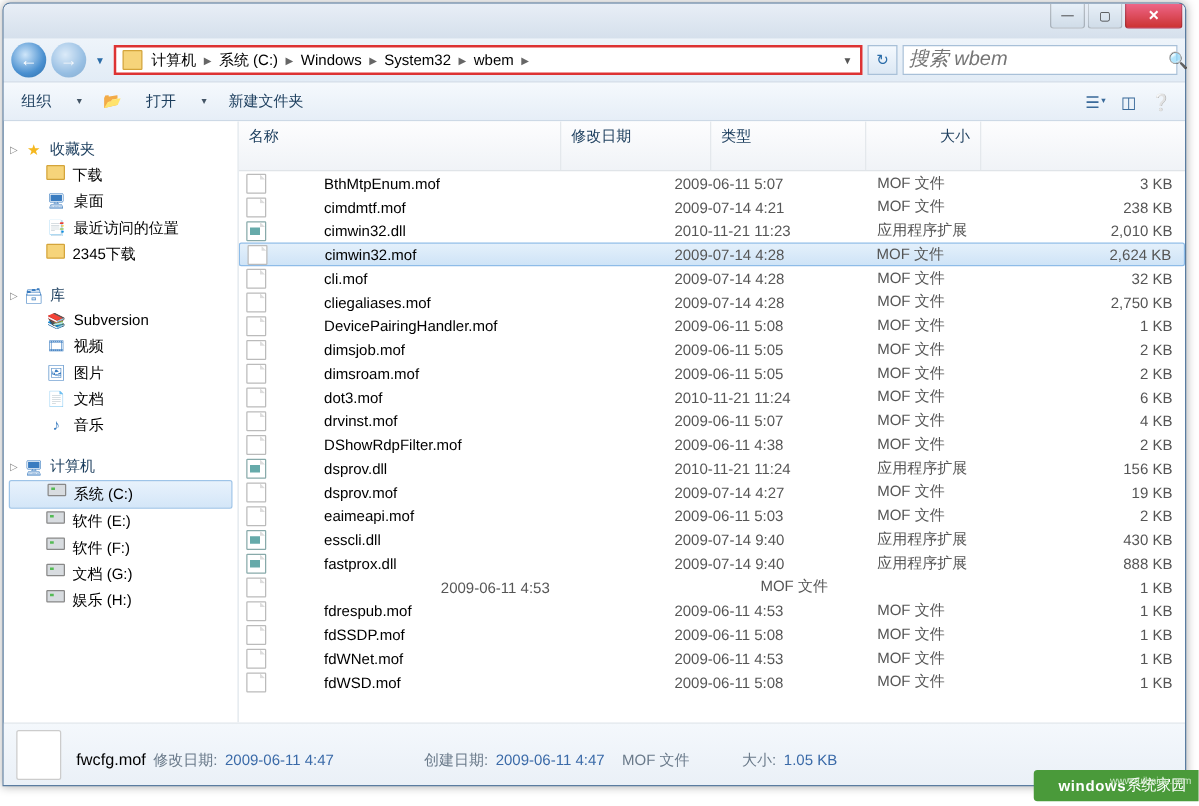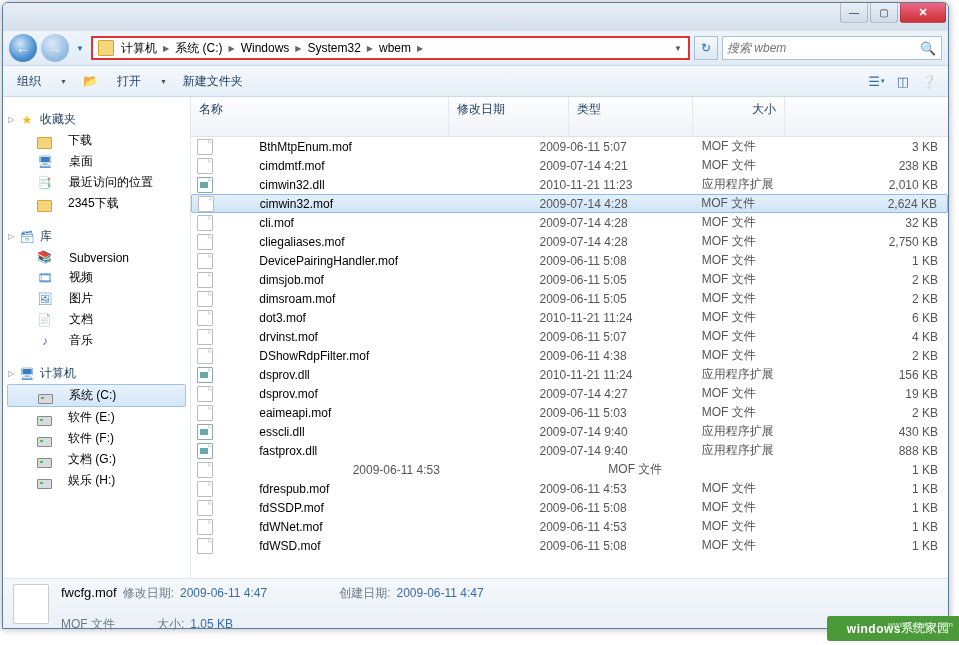--- a/index.html
+++ b/index.html
@@ -16,37 +16,37 @@
 .navbtn.fwd { opacity:.5; }
 .navdrop { width:14px; height:20px; display:flex; align-items:center; justify-content:center; color:#2a6ca8; font-size:8px; }
 .addrwrap { flex:1; display:flex; height:24px; border:2px solid #d33; background:#fff; align-items:center; padding:0 2px; }
 .addricon { width:16px; height:16px; background:#f6d47a; border:1px solid #d4a43a; border-radius:1px; margin:0 3px; }
 .crumbs { flex:1; display:flex; align-items:center; height:100%; }
 .crumb { padding:0 4px; height:100%; display:flex; align-items:center; color:#000; }
 .csep { color:#666; font-size:8px; padding:0 2px; }
 .addrdrop { width:16px; color:#555; font-size:8px; text-align:center; }
 .refresh { width:24px; height:24px; border:1px solid #a8c0d8; background:linear-gradient(#f4f9fe,#dce8f4); display:flex; align-items:center; justify-content:center; color:#2a6ca8; }
 .searchbox { width:220px; height:24px; border:1px solid #a8c0d8; background:#fff; display:flex; align-items:center; padding:0 4px; }
-.searchbox input { flex:1; border:none; outline:none; color:#888; font-style:italic; font-size:12px; }
+.searchbox input { flex:1; border:none; outline:none; color:#888; font-style:italic; font-size:16px; }
 .searchbox .sicon { color:#3a7cc0; font-size:13px; }
 
 .toolbar { height:32px; background:linear-gradient(#f5f9fd,#e6eef7); border-top:1px solid #cdd9e6; border-bottom:1px solid #cdd9e6; display:flex; align-items:center; padding:0 6px; color:#1a3c5c; }
 .tbtn { padding:4px 8px; display:flex; align-items:center; gap:19px; }
 .tbtn .dd { font-size:7px; color:#456; }
 .tspace { flex:1; }
 .ticon { width:26px; height:22px; display:flex; align-items:center; justify-content:center; color:#3a6a9a; font-size:13px; }
 
 .body { flex:1; display:flex; overflow:hidden; }
 
 .sidebar { width:188px; border-right:1px solid #e0e6ec; overflow-y:auto; padding:6px 0; background:#fff; }
 .sgroup { margin:6px 0 12px; }
 .sghead { display:flex; align-items:center; gap:5px; padding:2px 8px 2px 16px; color:#1a3c5c; }
 .sghead .chev { position:absolute; left:5px; font-size:8px; color:#888; }
 .sghead { position:relative; }
-.sitem { display:flex; align-items:flex-end; gap:16px; padding:2px 8px 2px 34px; color:#000; }
+.sitem { display:flex; align-items:flex-start; gap:6px; padding:2px 8px 2px 34px; color:#000; }
 .sitem.sel { background:linear-gradient(#e8f2fc,#d4e6f8); border:1px solid #9ec4e8; border-radius:2px; margin:0 4px; padding-left:30px; }
 .ico { width:16px; height:16px; display:inline-flex; align-items:center; justify-content:center; font-size:12px; }
 .ico.star{color:#f5b820}.ico.fold{background:#f6d47a;border:1px solid #d4a43a;border-radius:1px;width:15px;height:12px}
 .ico.desk{color:#3a7cc0}.ico.recent{color:#3a7cc0}.ico.lib{color:#3a7cc0}
 .ico.drive{background:#d8dce0;border:1px solid #888;border-radius:1px;width:15px;height:10px;position:relative}
 .ico.drive::after{content:"";position:absolute;top:2px;left:2px;width:3px;height:2px;background:#5b5}
 
 .main { flex:1; display:flex; flex-direction:column; overflow:hidden; }
 .cols { display:flex; height:40px; background:linear-gradient(#fdfdfe,#f0f3f7); border-bottom:1px solid #e0e4e8; color:#1a3c5c; }
 .col { padding:4px 8px; border-right:1px solid #e4e8ec; }
@@ -60,21 +60,21 @@
 .frow .fico.dll { border-color:#8aa; }
 .frow .fico.dll::after { content:""; position:absolute; left:2px; top:4px; width:8px; height:6px; background:#6aa; }
 .fname{width:238px;white-space:nowrap;overflow:hidden}.fdate{width:120px;color:#555}.ftype{width:124px;color:#555}.fsize{width:80px;text-align:right;color:#555;padding-right:10px}
 
 .flist::-webkit-scrollbar{width:17px}.flist::-webkit-scrollbar-track{background:#f0f0f0;border-left:1px solid #ddd}
 .flist::-webkit-scrollbar-thumb{background:linear-gradient(90deg,#e8eef4,#c8d4e0);border:1px solid #a8b8c8;border-radius:2px}
 .flist::-webkit-scrollbar-button{height:17px;background:#e8eef4;border:1px solid #c0cad4}
 
 .details { height:50px; border-top:1px solid #e0e6ec; background:linear-gradient(#f4f8fc,#eaf0f7); display:flex; align-items:center; padding:4px 10px; gap:12px; }
 .dicon { width:36px; height:40px; background:#fff; border:1px solid #ccc; border-radius:2px; }
-.dtext { display:flex; flex-direction:column; gap:14px;margin-top:10px; }
+.dtext { display:flex; flex-direction:row; gap:14px;margin-top:10px; }
 .drow { display:flex; gap:6px; align-items:baseline; }
 .dname { font-size:13px; color:#000; }
 .dlbl { color:#6a7a8a; }
 .dval { color:#3a6aa8; }
 
 .watermark { position:absolute; right:0; bottom:4px; display:flex; align-items:center; font-size:14px; color:#fff; background:#4a9a3a; padding:4px 10px 4px 20px; border-radius:3px 0 0 3px; font-family:"Microsoft YaHei"; }
 .watermark b { color:#fff; font-weight:bold; letter-spacing:.5px; }
 .wm-sub { position:absolute; right:6px; bottom:12px; font-size:8px; color:#cde8c8; }
 </style>
 </head>

